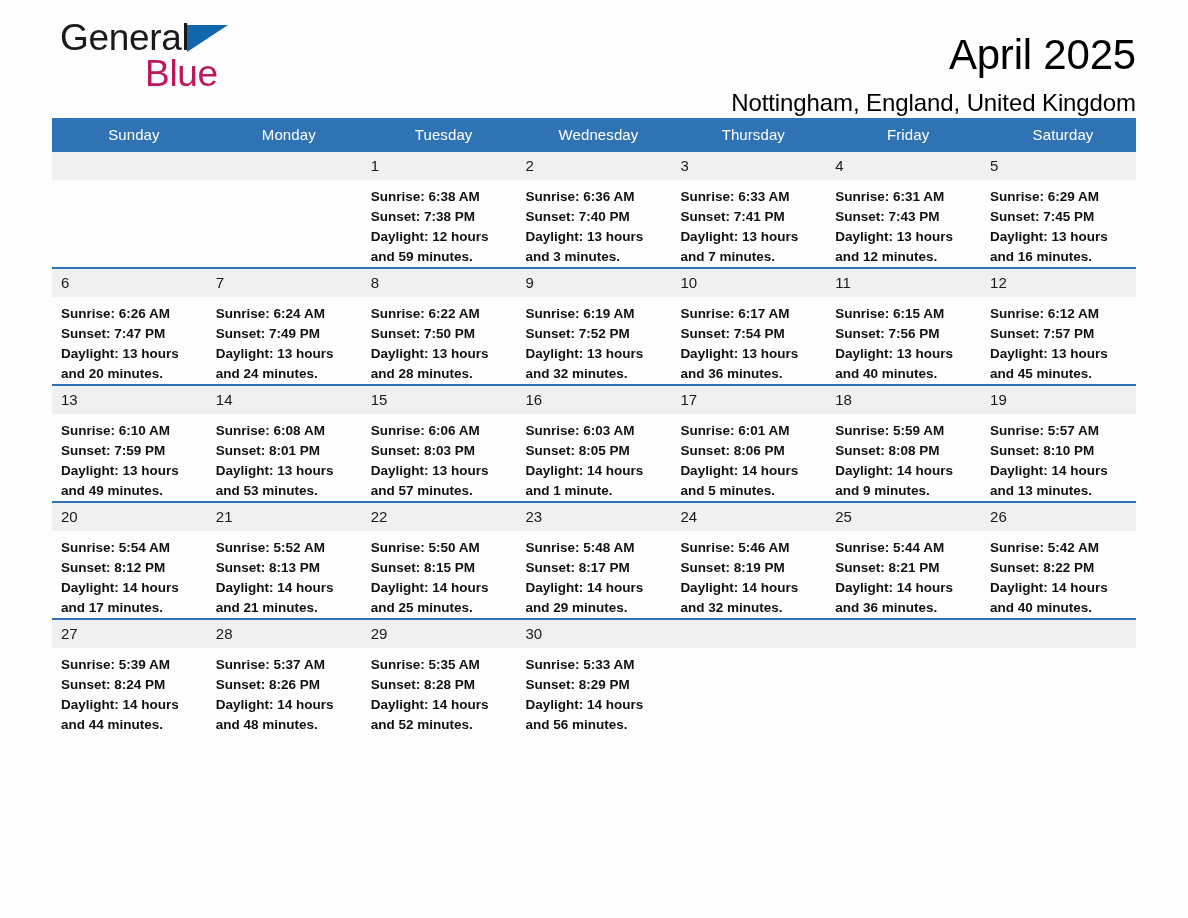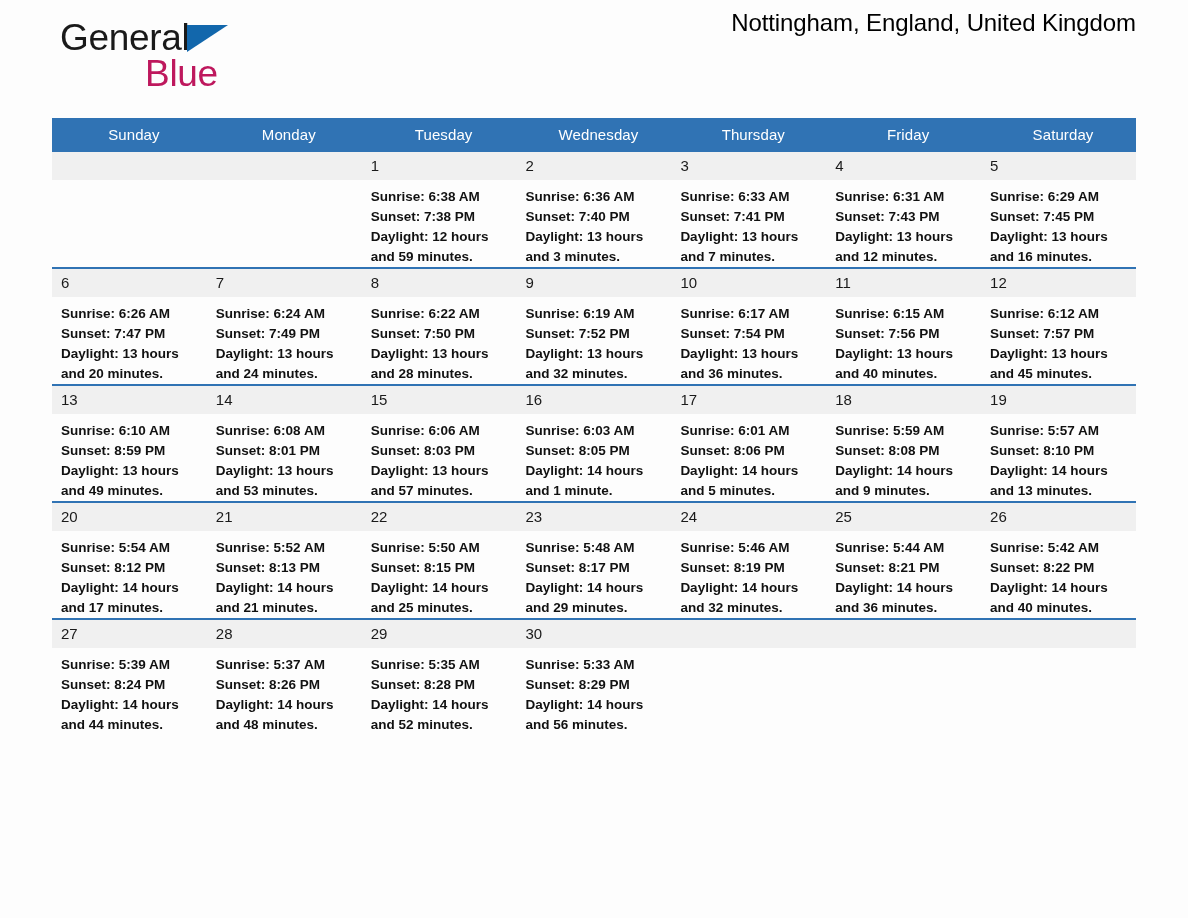--- a/index.html
+++ b/index.html
@@ -136,20 +136,21 @@
   <div class="header">
 
     <div class="logo">
       <div class="logo-row1">
         <span class="logo-general">General</span><span class="logo-tri"></span>
       </div>
       <div class="logo-row2">Blue</div>
     </div>
 
     <div class="title-block">
+      <div class="cal-title">April 2025</div>
       <div class="cal-subtitle">Nottingham, England, United Kingdom</div>
     </div>
 
   </div>
 
   <table class="calendar">
     <colgroup>
       <col>
         <col>
         <col>
@@ -286,21 +287,21 @@
               <div>Daylight: 13 hours</div>
               <div>and 45 minutes.</div>
             </div>
           </td>
         </tr>
         <tr class="week-row">
           <td>
             <div class="daynum">13</div>
             <div class="details">
               <div>Sunrise: 6:10 AM</div>
-              <div>Sunset: 8:59 PM</div>
+              <div>Sunset: 7:59 PM</div>
               <div>Daylight: 13 hours</div>
               <div>and 49 minutes.</div>
             </div>
           </td>
           <td>
             <div class="daynum">14</div>
             <div class="details">
               <div>Sunrise: 6:08 AM</div>
               <div>Sunset: 8:01 PM</div>
               <div>Daylight: 13 hours</div>

